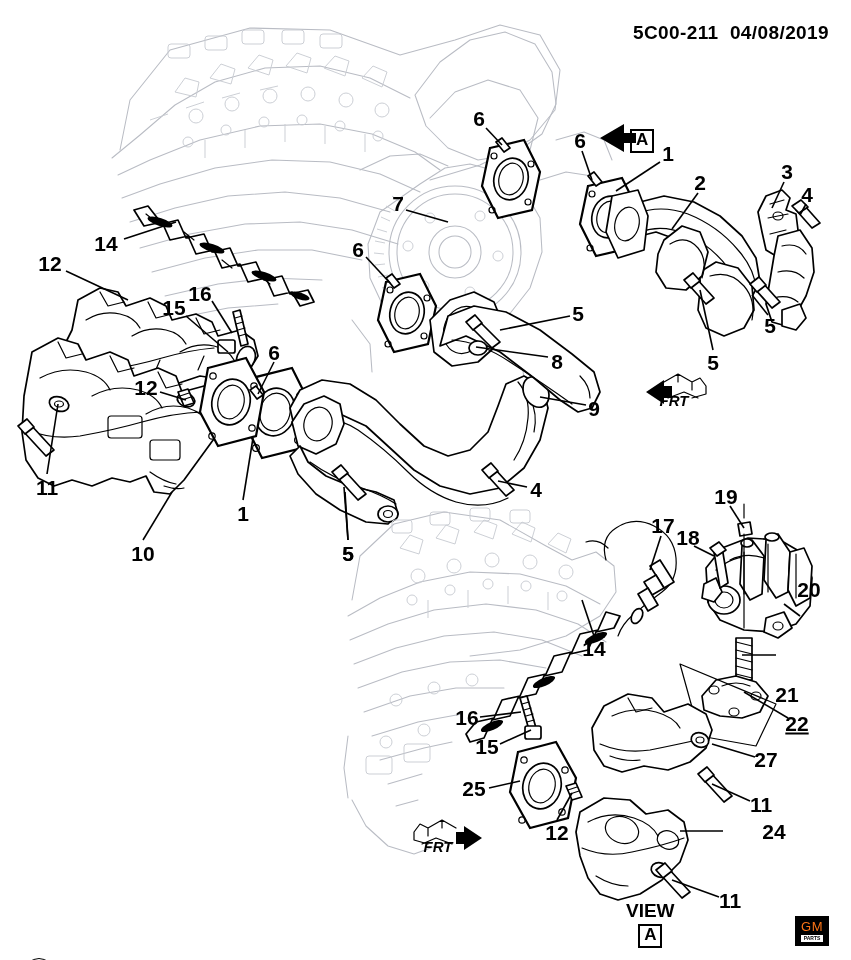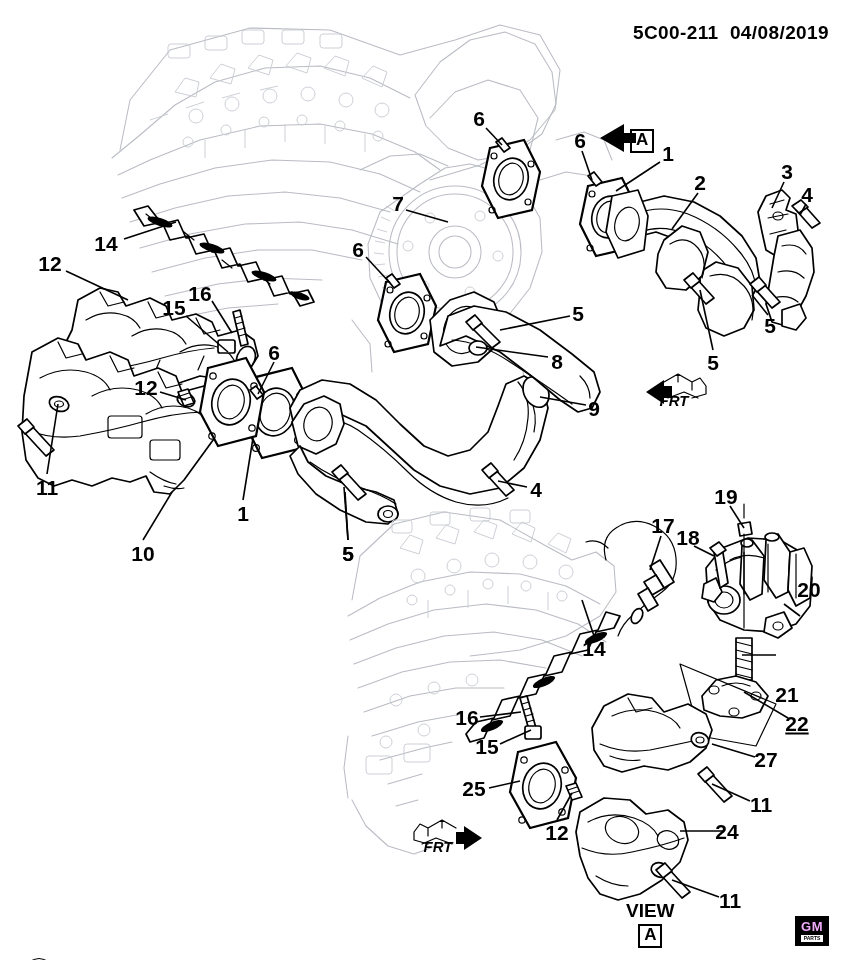--- a/index.html
+++ b/index.html
@@ -13,21 +13,21 @@
   .viewlabel{position:absolute;font-size:19px;font-weight:bold;display:flex;
              align-items:center;gap:2px;white-space:nowrap;}
   .boxa{border:2px solid #000;padding:0px 4px 1px 4px;font-size:17px;
         font-weight:bold;line-height:1.1;display:inline-block;}
   .st-mark{position:absolute;left:24px;top:958px;width:28px;height:28px;
            border:1.6px solid #000;border-radius:50%;display:flex;
            align-items:center;justify-content:center;font-size:13px;text-align:center;}
   .gm-logo{position:absolute;left:795px;top:916px;width:34px;height:30px;
            background:#000;display:flex;flex-direction:column;align-items:center;
            justify-content:center;padding:2px;box-sizing:border-box;}
-  .gm-logo .gm-txt{color:#f0abfc;font-size:13px;font-weight:bold;line-height:1;
+  .gm-logo .gm-txt{color:#f97316;font-size:13px;font-weight:normal;line-height:1;
                    letter-spacing:.5px;}
   .gm-logo .gm-bar{margin-top:2px;background:#fff;color:#000;font-size:5px;
                    line-height:1.4;width:22px;text-align:center;font-weight:bold;}
   svg{position:absolute;left:0;top:0;}
   .lead{stroke:#000;stroke-width:1.6;fill:none;}
   .part{stroke:#000;stroke-width:1.7;fill:#fff;stroke-linejoin:round;stroke-linecap:round;}
   .partthin{stroke:#000;stroke-width:1.2;fill:none;stroke-linejoin:round;stroke-linecap:round;}
   .ghost{stroke:#b9bcc4;stroke-width:1.05;fill:none;stroke-linejoin:round;stroke-linecap:round;}
   .ghost2{stroke:#c9ccd3;stroke-width:.95;fill:none;}
   .gasket{stroke:#000;stroke-width:2.2;fill:#fff;}
@@ -587,21 +587,21 @@
       <div class="callout" style="left: 809px; top: 589px;">20</div>
       <div class="callout" style="left: 787px; top: 694px;">21</div>
       <div class="callout" style="left: 797px; top: 723px; text-decoration: underline;">22</div>
       <div class="callout" style="left: 594px; top: 648px;">14</div>
       <div class="callout" style="left: 467px; top: 717px;">16</div>
       <div class="callout" style="left: 487px; top: 746px;">15</div>
       <div class="callout" style="left: 474px; top: 788px;">25</div>
       <div class="callout" style="left: 557px; top: 832px;">12</div>
       <div class="callout" style="left: 766px; top: 759px;">27</div>
       <div class="callout" style="left: 761px; top: 804px;">11</div>
-      <div class="callout" style="left: 727px; top: 831px; text-align: center;">24</div>
+      <div class="callout" style="left: 774px; top: 831px; text-align: center;">24</div>
       <div class="callout" style="left: 730px; top: 900px;">11</div>
     </div>
 
   <div class="viewlabel" style="left:626px;top:900px;flex-direction:column;">
     <span>VIEW</span>
     <span class="boxa">A</span>
   </div>
 
   <div class="st-mark">st</div>
 

